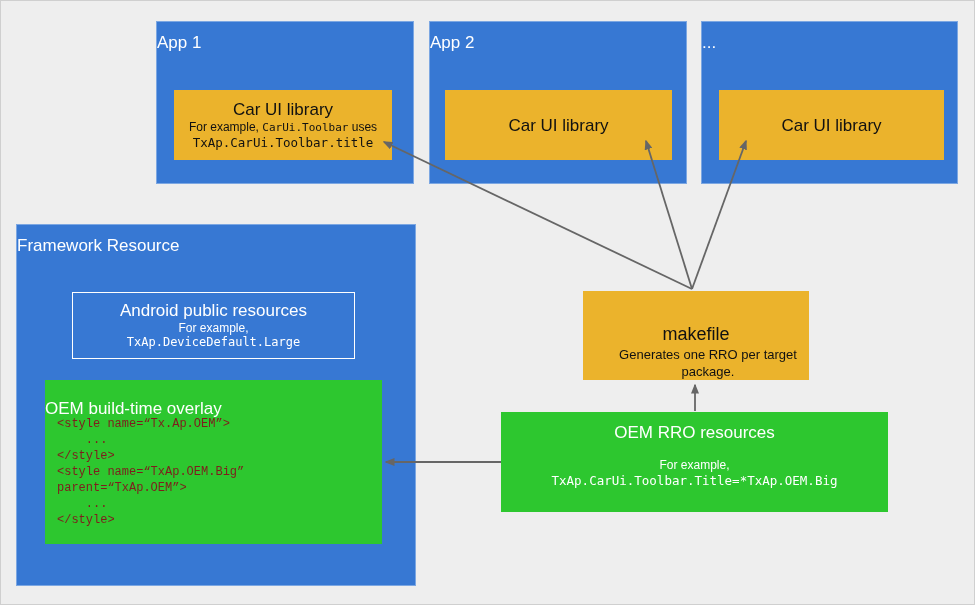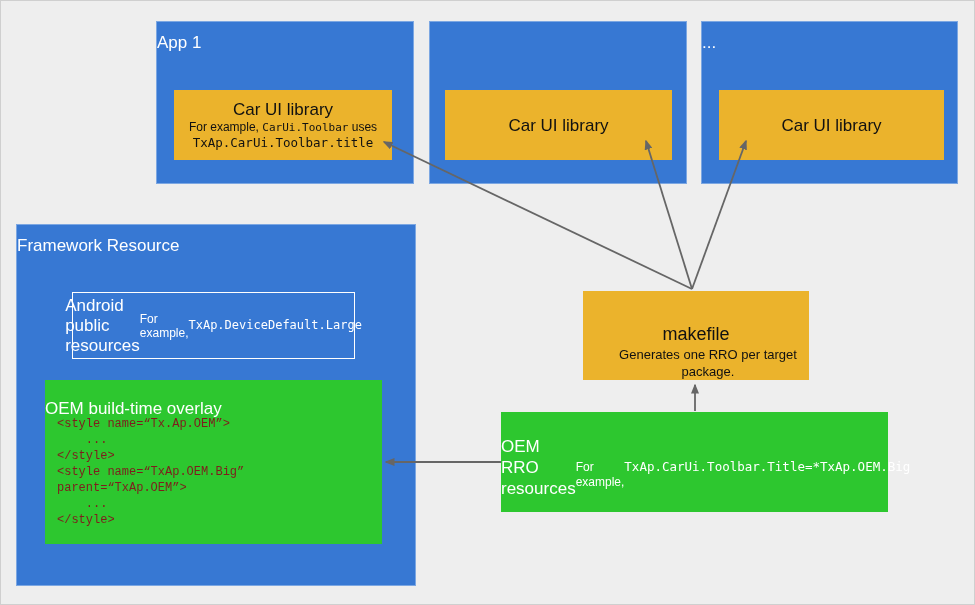--- a/index.html
+++ b/index.html
@@ -57,21 +57,21 @@
 
   
   .framework { left: 15px; top: 223px; width: 400px; height: 362px; }
   .framework > .box-title { margin-top: 11px; }
 
   .public-res {
     left: 55px; top: 67px; width: 283px; height: 67px;
     background: transparent;
     border: 1px solid #ffffff;
     color: #ffffff;
-    display: flex; flex-direction: row; align-items: center; justify-content: center;
+    display: flex; flex-direction: column; align-items: center; justify-content: center;
   }
   .public-res .pr-title { font-size: 17px; line-height: 20px; }
   .public-res .pr-sub { font-size: 12px; line-height: 14px; }
   .public-res .pr-code { font-family: "DejaVu Sans Mono", "Liberation Mono", monospace; font-size: 12px; line-height: 15px; }
 
   .overlay { left: 28px; top: 155px; width: 337px; height: 164px; }
   .overlay .box-title { margin-top: 19px; }
   .overlay pre {
     position: absolute;
     left: 12px; top: 36px;
@@ -87,21 +87,21 @@
     left: 582px; top: 290px; width: 226px; height: 89px;
     display: flex; flex-direction: column; align-items: center;
     padding-top: 10px;
   }
   .makefile .mk-title { font-size: 18px; line-height: 24px; }
   .makefile .mk-desc { font-size: 13px; line-height: 17px; text-align: center; width: 180px; margin-left: 24px; }
 
   
   .rro {
     left: 500px; top: 411px; width: 387px; height: 100px;
-    display: flex; flex-direction: row; align-items: center;
+    display: flex; flex-direction: column; align-items: center;
     padding-top: 10px;
   }
   .rro .rro-title { font-size: 17px; line-height: 21px; }
   .rro .rro-sub { font-size: 12px; line-height: 15px; margin-top: 15px; }
   .rro .rro-code { font-family: "DejaVu Sans Mono", "Liberation Mono", monospace; font-size: 12.5px; line-height: 16px; }
 
   .arrows {
     position: absolute;
     left: 0; top: 0;
     width: 975px; height: 605px;
@@ -117,20 +117,21 @@
   <div class="box blue-box app-box" style="left:155px;">
     <div class="box-title">App 1</div>
     <div class="yellow-box app-lib" style="left:17px; width:218px;">
       <div class="lib-title">Car UI library</div>
       <div class="lib-sub"><span>For example, </span><span class="mono">CarUi.Toolbar</span><span> uses</span></div>
       <div class="lib-code">TxAp.CarUi.Toolbar.title</div>
     </div>
   </div>
 
   <div class="box blue-box app-box" style="left:428px;">
+    <div class="box-title">App 2</div>
     <div class="yellow-box app-lib" style="left:15px; width:227px;">
       <div class="lib-title">Car UI library</div>
     </div>
   </div>
 
   <div class="box blue-box app-box" style="left:700px; width:257px;">
     <div class="box-title">...</div>
     <div class="yellow-box app-lib" style="left:17px; width:225px;">
       <div class="lib-title">Car UI library</div>
     </div>

